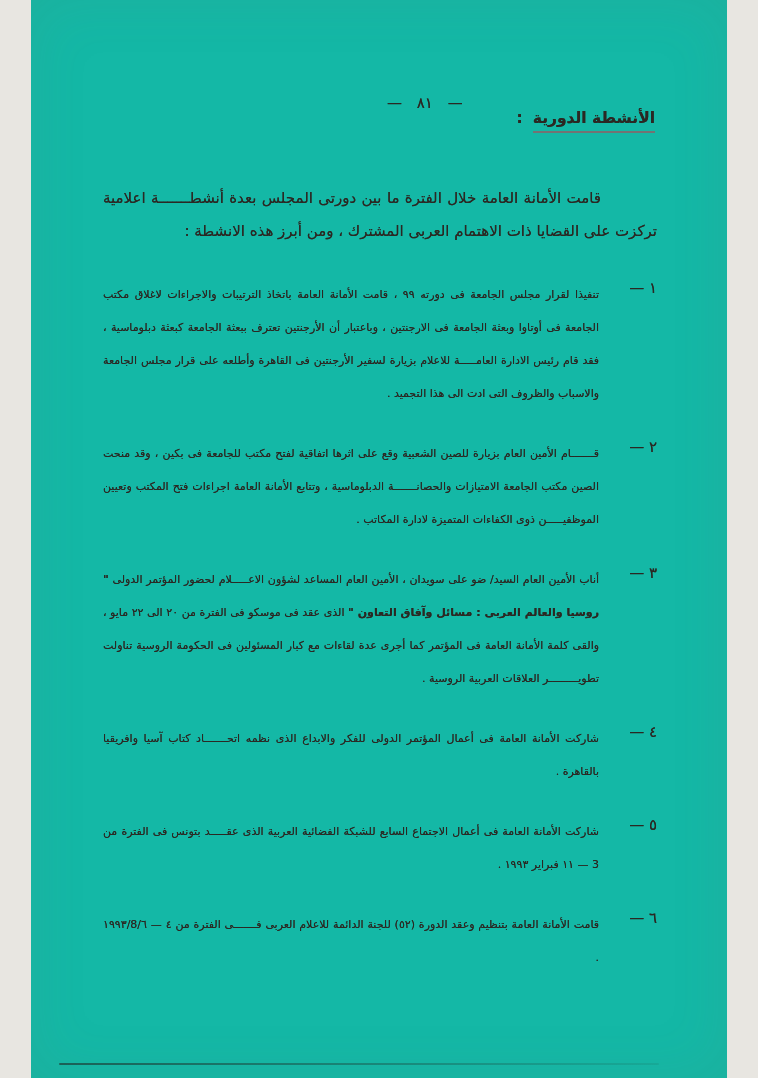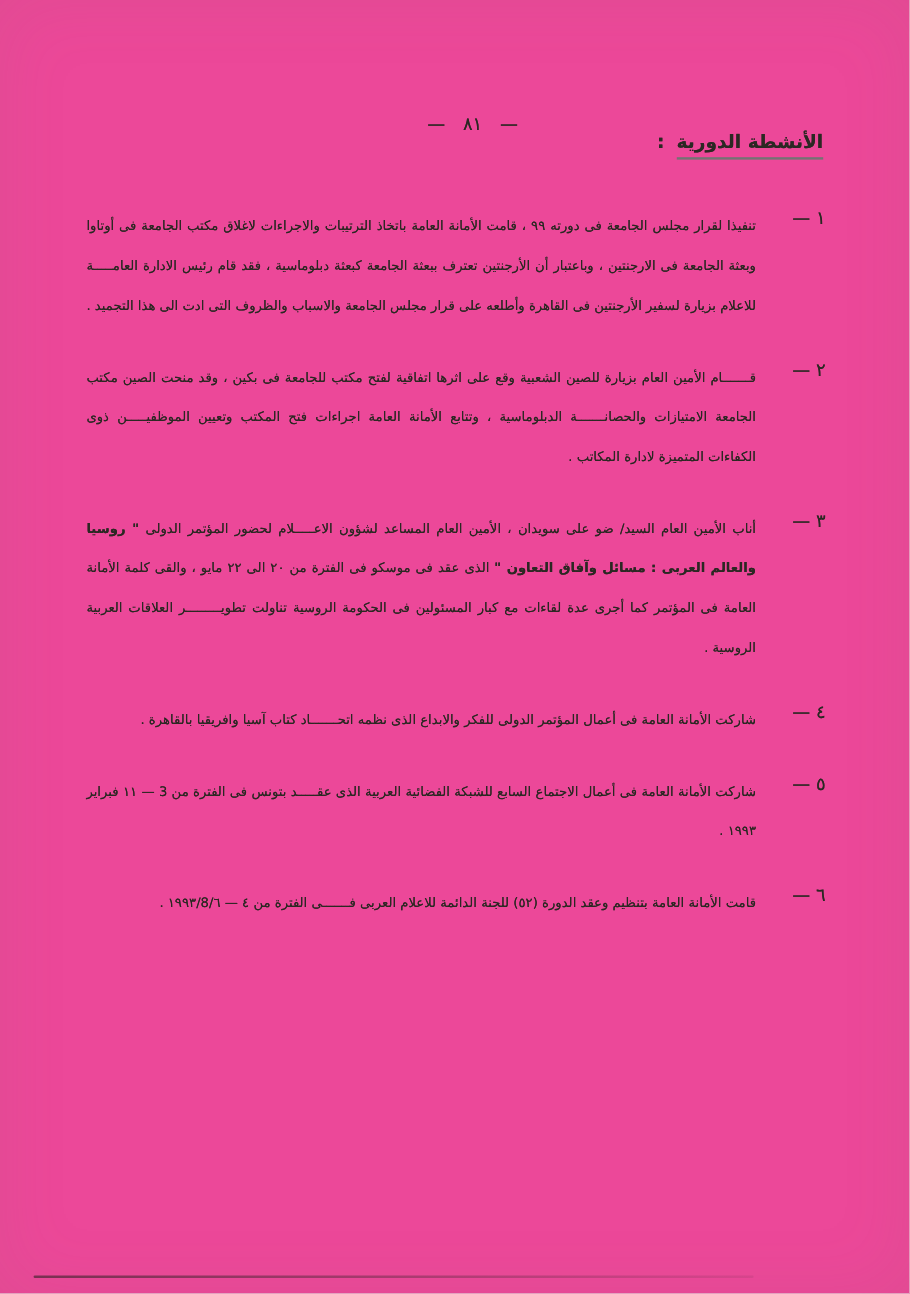--- a/index.html
+++ b/index.html
@@ -1,22 +1,22 @@
 <!DOCTYPE html>
 <html lang="ar" dir="rtl"><head>
 <meta charset="utf-8">
 <style>
   * { margin:0; padding:0; box-sizing:border-box; }
   html,body { background:#e8e6e1; }
   body { display:flex; justify-content:center; }
 
   .page {
     position:relative;
-    width:758px; height:1078px;
-    background:#ec4899;
+    width:696px; height:1078px;
+    background:#14b8a6;
     overflow:hidden;
     direction:rtl;
     font-family:"DejaVu Sans", sans-serif;
     color:#2b2823;
     padding:94px 70px 0 72px;
     text-shadow:0 0 .4px rgba(43,40,35,.85);
     box-shadow:inset 0 0 60px rgba(120,110,90,.10);
   }
 
   .page-header { position:relative; height:48px; }
@@ -66,20 +66,21 @@
 
 <div class="page">
 
   <header class="page-header">
     <div class="page-number">— ٨١ —</div>
     <div class="section-heading">
       <span class="heading-label">الأنشطة الدورية</span><span class="heading-colon">:</span>
     </div>
   </header>
 
+  <p class="intro">قامت الأمانة العامة خلال الفترة ما بين دورتى المجلس بعدة أنشطـــــــة اعلامية تركزت على القضايا ذات الاهتمام العربى المشترك ، ومن أبرز هذه الانشطة :</p>
 
   <ol class="items">
 
     <li class="item">
       <span class="item-num">١ —</span>
       <p class="item-text">تنفيذا لقرار مجلس الجامعة فى دورته ٩٩ ، قامت الأمانة العامة باتخاذ الترتيبات والاجراءات لاغلاق مكتب الجامعة فى أوتاوا وبعثة الجامعة فى الارجنتين ، وباعتبار أن الأرجنتين تعترف ببعثة الجامعة كبعثة دبلوماسية ، فقد قام رئيس الادارة العامـــــة للاعلام بزيارة لسفير الأرجنتين فى القاهرة وأطلعه على قرار مجلس الجامعة والاسباب والظروف التى ادت الى هذا التجميد .</p>
     </li>
 
     <li class="item">
       <span class="item-num">٢ —</span>

